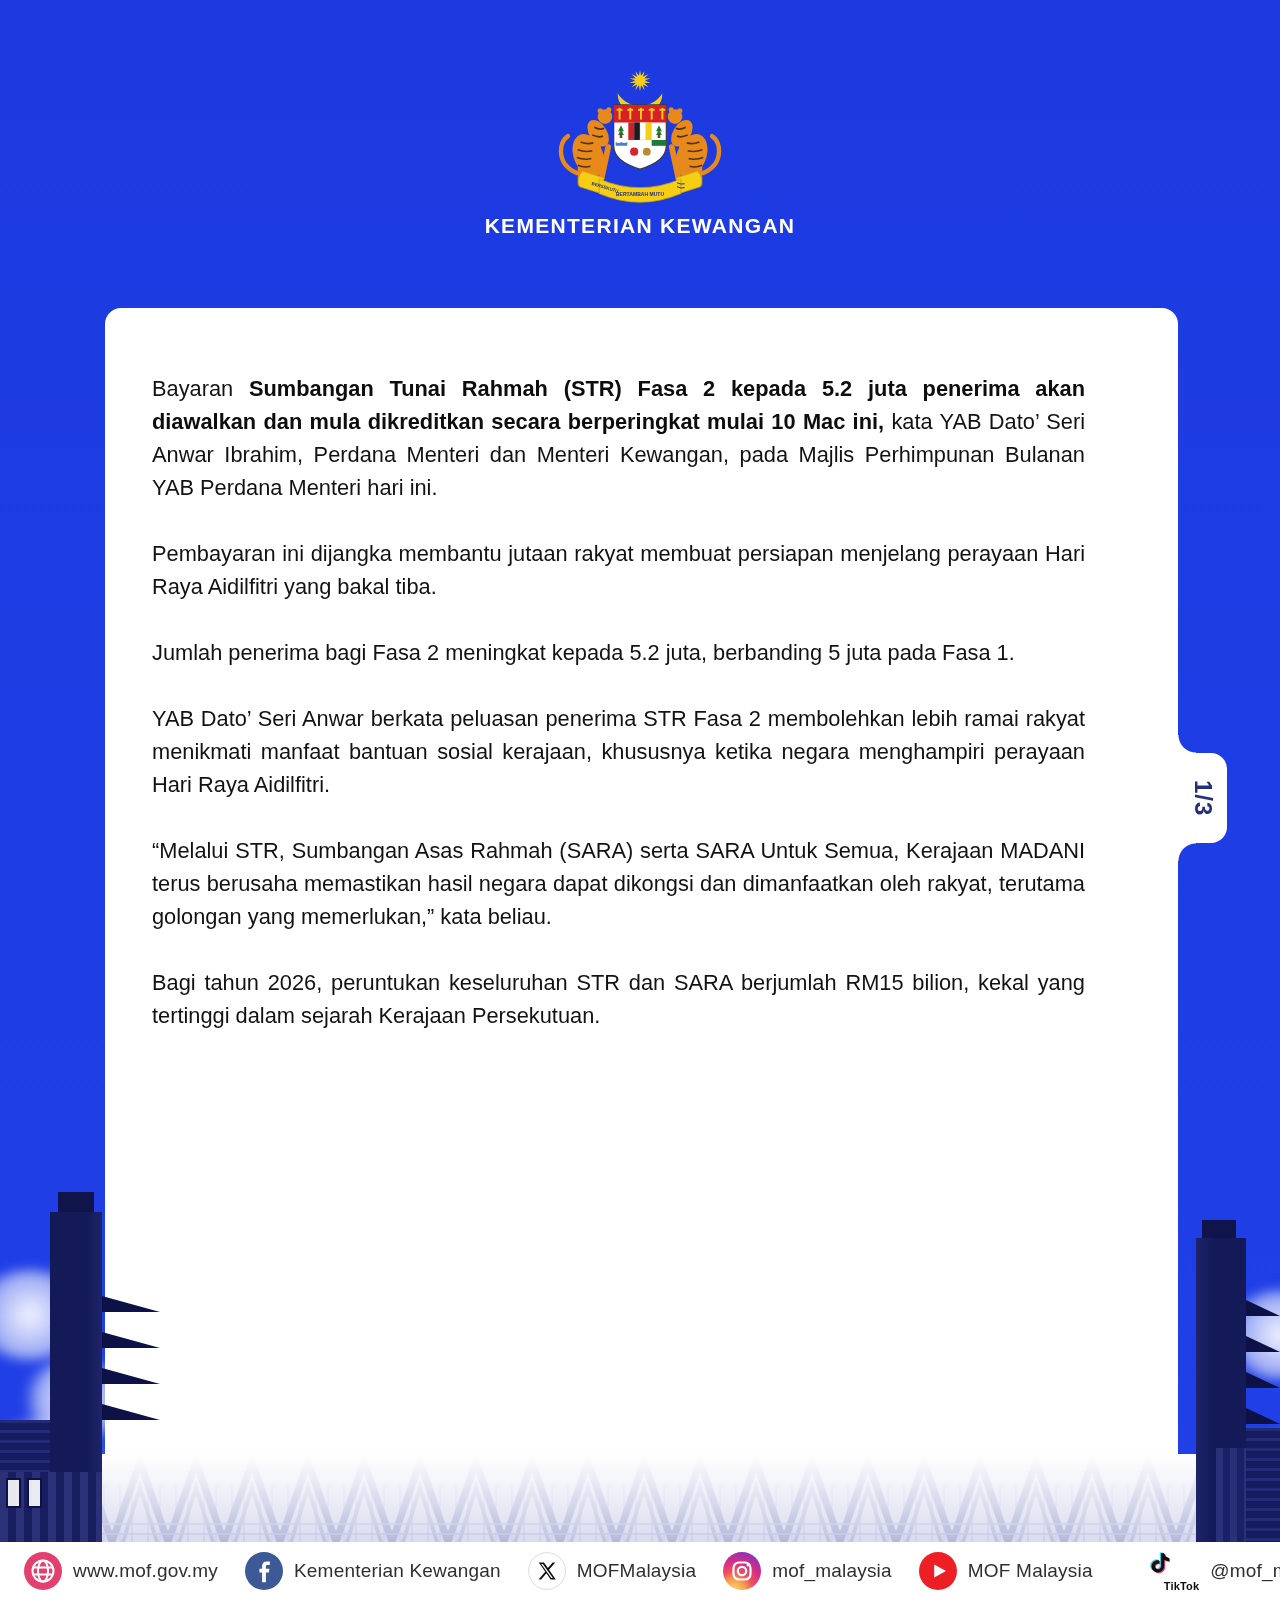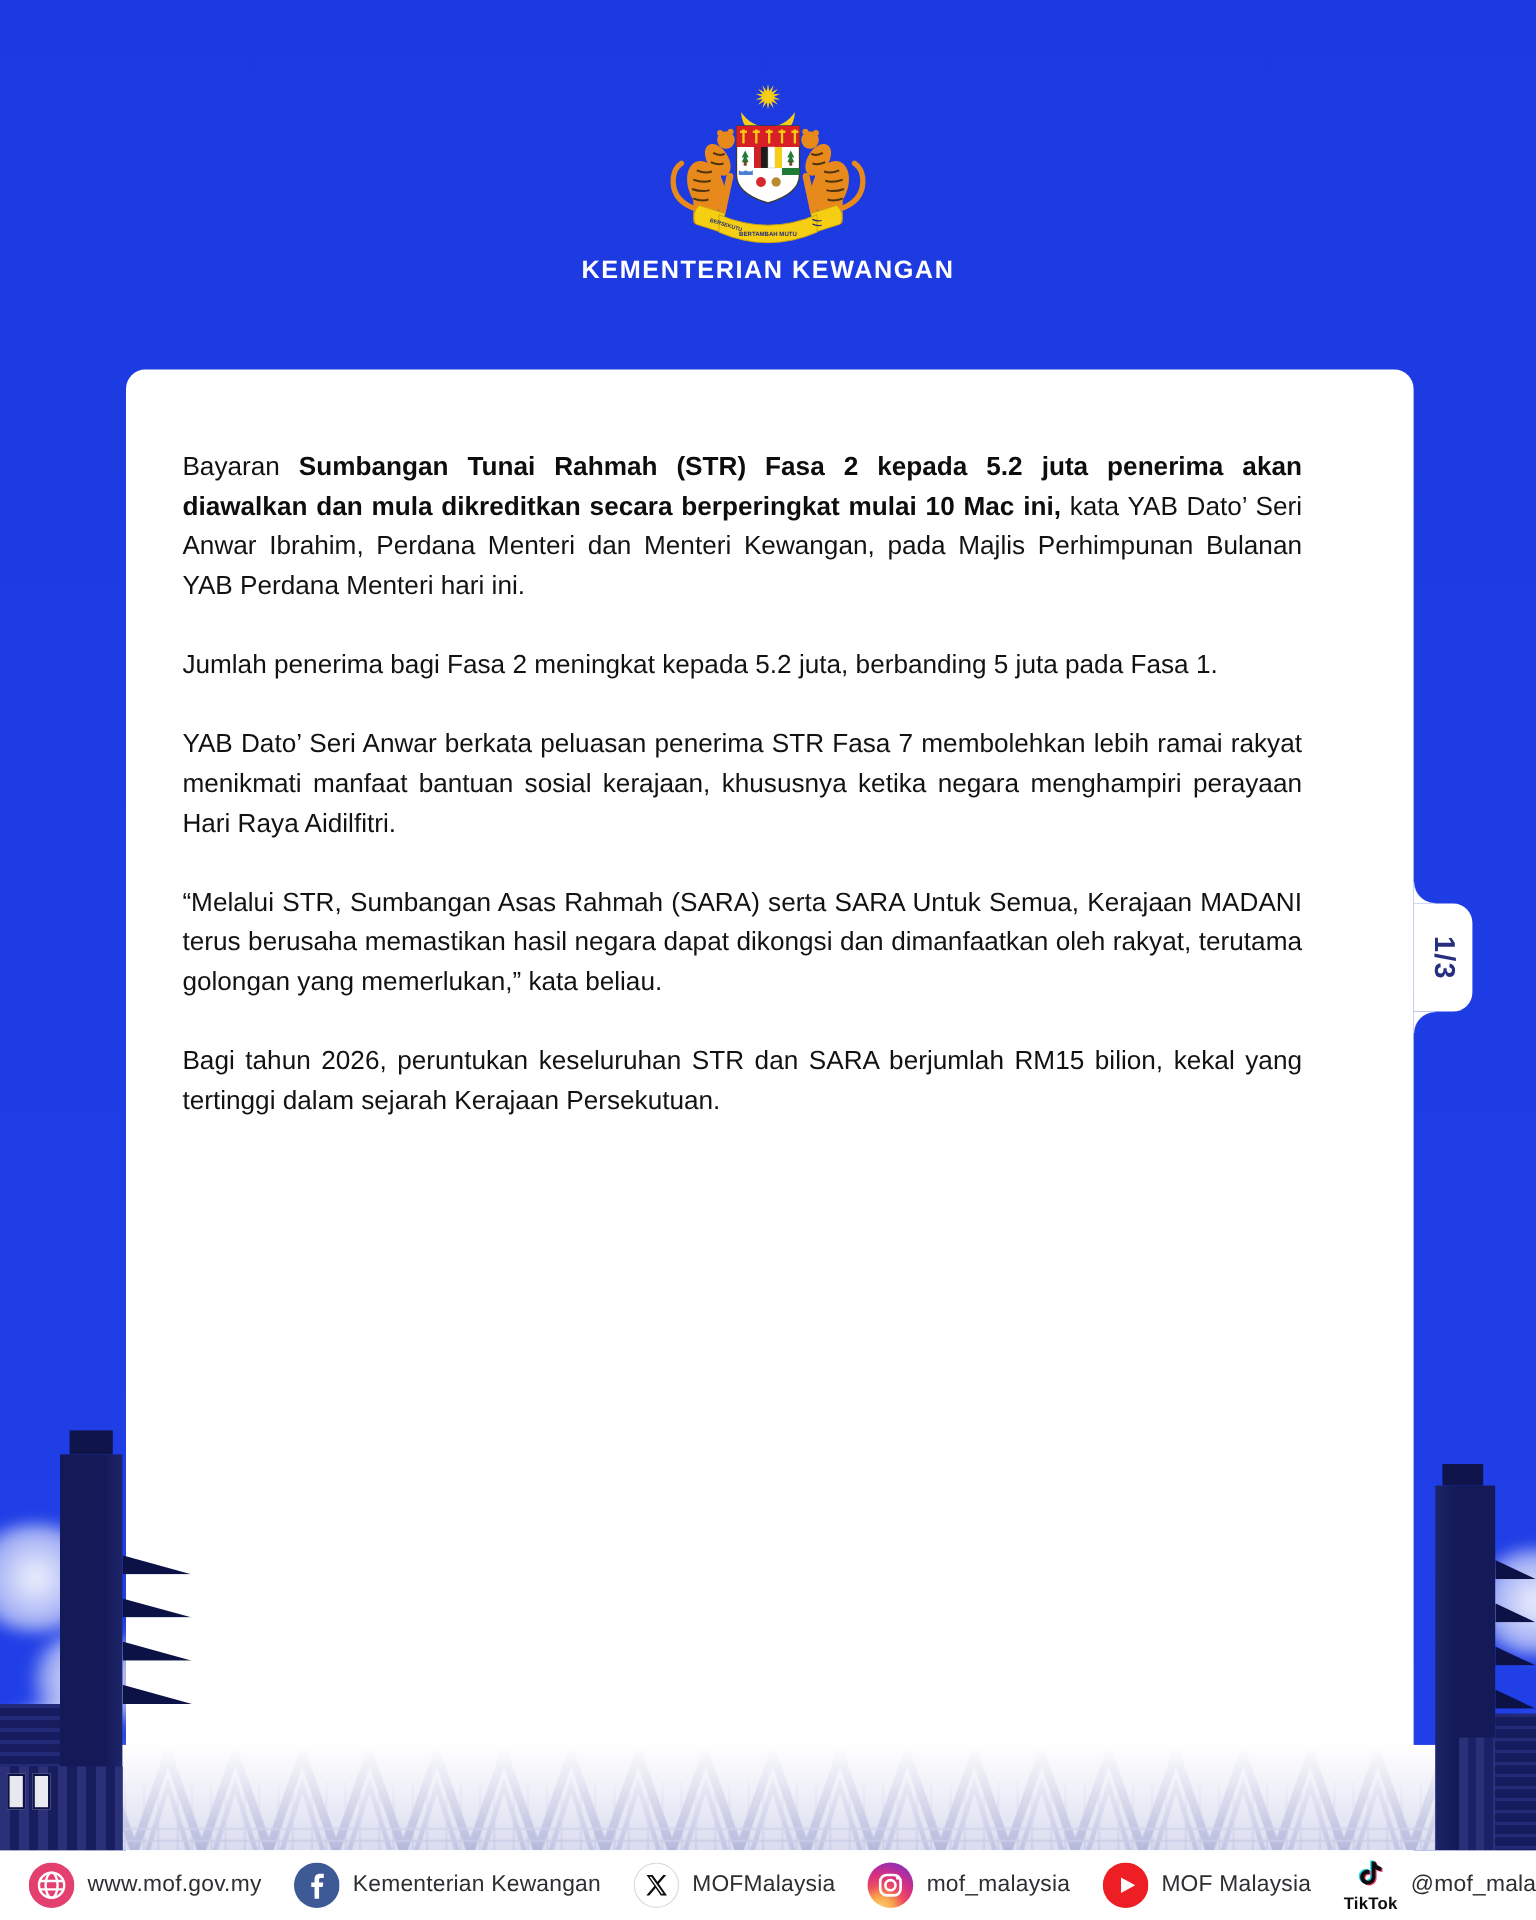--- a/index.html
+++ b/index.html
@@ -80,21 +80,21 @@
   .f-item { display:flex; align-items:center; gap:11px; }
   .f-label { font-size:19px; color:#2e2f33; letter-spacing:.2px; white-space:nowrap; }
   .icn { width:38px; height:38px; display:flex; align-items:center; justify-content:center;
          flex:0 0 auto; }
   .icn svg { display:block; }
   .ig-badge { width:38px; height:38px; border-radius:50%;
       background:radial-gradient(circle at 28% 105%, #fedc7a 0%, #f7a34b 24%, #ee4f5e 42%,
                  #d62e84 62%, #9b2fae 82%, #7f3ccf 100%);
       display:flex; align-items:center; justify-content:center; }
   .tiktok-wrap { display:flex; flex-direction:column; align-items:center; gap:0; }
-  .tt-cap { font-size:14px; font-weight:700; color:#0d0d0d; letter-spacing:.2px; margin-top:-1px; }
+  .tt-cap { font-size:11px; font-weight:700; color:#0d0d0d; letter-spacing:.2px; margin-top:-1px;margin-left:44px; }
   .f-divider { width:2px; height:46px; background:#1d1d1f; margin-left:auto; }
 </style>
 </head>
 <body>
 
 <div class="page">
 
   <header class="hdr">
     <div class="crest">
       <svg viewBox="0 0 190 150" width="190" height="146">
@@ -186,22 +186,23 @@
   </header>
 
   <div class="cloud c1"></div>
   <div class="cloud c2"></div>
   <div class="cloud c3"></div>
   <div class="cloud c4"></div>
   <div class="cloud c5"></div>
 
   <main class="card">
     <p><span>Bayaran </span><strong>Sumbangan Tunai Rahmah (STR) Fasa 2 kepada 5.2 juta penerima akan diawalkan dan mula dikreditkan secara berperingkat mulai 10 Mac ini,</strong><span> kata YAB Dato’ Seri Anwar Ibrahim, Perdana Menteri dan Menteri Kewangan, pada Majlis Perhimpunan Bulanan YAB Perdana Menteri hari ini.</span></p>
+    <p>Pembayaran ini dijangka membantu jutaan rakyat membuat persiapan menjelang perayaan Hari Raya Aidilfitri yang bakal tiba.</p>
     <p>Jumlah penerima bagi Fasa 2 meningkat kepada 5.2 juta, berbanding 5 juta pada Fasa 1.</p>
-    <p>YAB Dato’ Seri Anwar berkata peluasan penerima STR Fasa 7 membolehkan lebih ramai rakyat menikmati manfaat bantuan sosial kerajaan, khususnya ketika negara menghampiri perayaan Hari Raya Aidilfitri.</p>
+    <p>YAB Dato’ Seri Anwar berkata peluasan penerima STR Fasa 2 membolehkan lebih ramai rakyat menikmati manfaat bantuan sosial kerajaan, khususnya ketika negara menghampiri perayaan Hari Raya Aidilfitri.</p>
     <p>“Melalui STR, Sumbangan Asas Rahmah (SARA) serta SARA Untuk Semua, Kerajaan MADANI terus berusaha memastikan hasil negara dapat dikongsi dan dimanfaatkan oleh rakyat, terutama golongan yang memerlukan,” kata beliau.</p>
     <p>Bagi tahun 2026, peruntukan keseluruhan STR dan SARA berjumlah RM15 bilion, kekal yang tertinggi dalam sejarah Kerajaan Persekutuan.</p>
   </main>
 
   <div class="fillet t"></div>
   <div class="tab">
     <span>1/3</span>
   </div>
   <div class="fillet b"></div>
 

